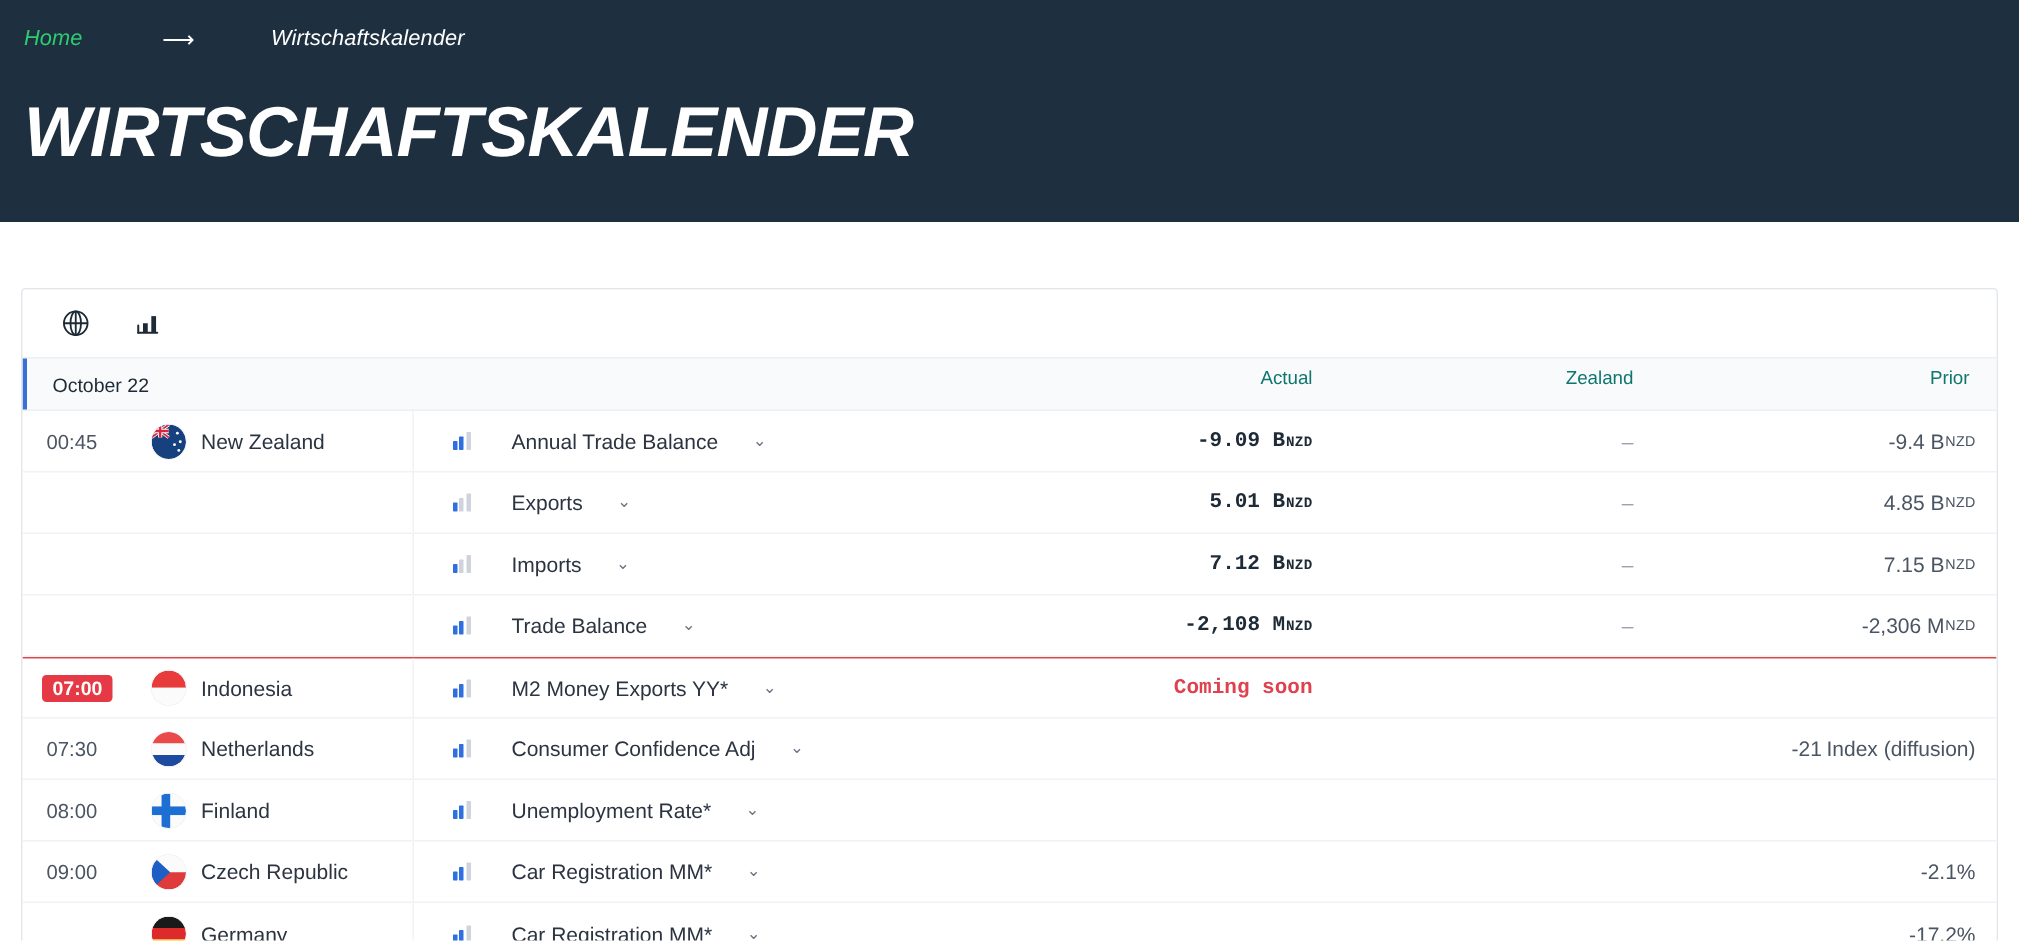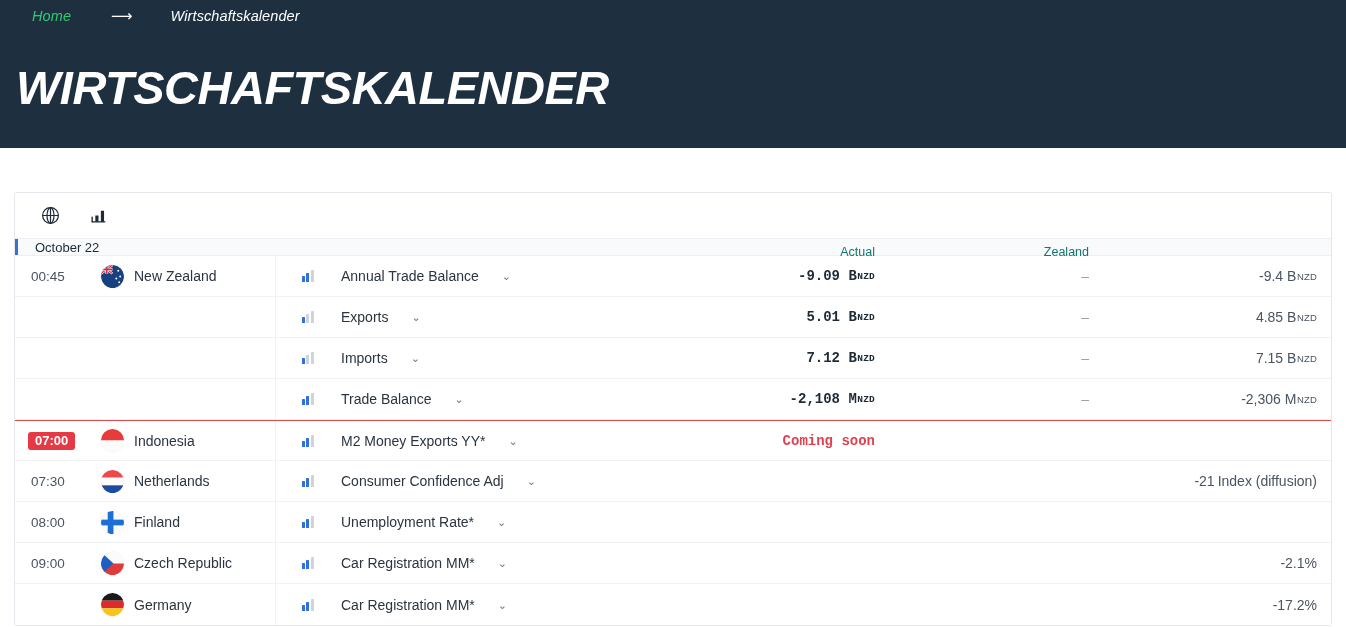--- a/index.html
+++ b/index.html
@@ -13,24 +13,24 @@
 
   
   .site-header {
     background: #1e3040;
     height: 148px;
     padding: 0 16px;
     position: relative;
   }
   .breadcrumb {
     display: flex;
+    align-items: center;
     height: 44px;
     padding-top: 8px;
-    gap: 0;
-    margin-left: 16px;
+    gap: 13px;
   }
   .crumb-home {
     color: #2ecc71;
     font-size: 14.5px;
     font-style: italic;
     font-weight: 400;
     letter-spacing: .1px;
     text-decoration: none;
   }
   .crumb-sep {
@@ -89,21 +89,21 @@
   .tool-btn svg { display: block; }
 
   
   .date-header {
     position: relative;
     display: flex;
     align-items: center;
     background: #f8fafc;
     border-top: 1px solid #eceff3;
     border-bottom: 1px solid #eceff3;
-    height: 18px;
+    height: 36px;
     padding-left: 20px;
   }
   .date-header::before {
     content: "";
     position: absolute;
     left: 0; top: 0; bottom: 0;
     width: 3px;
     background: #3b6fd4;
   }
   .date-label {
@@ -281,20 +281,21 @@
           <rect x="8" y="12" width="4" height="8" fill="#1e2a36" stroke="none"></rect>
           <rect x="15" y="6" width="4" height="14" fill="#1e2a36" stroke="none"></rect>
         </svg>
       </button>
     </div>
 
     <div class="date-header">
       <span class="date-label">October 22</span>
       <span class="col-head col-actual">Actual</span>
       <span class="col-head col-forecast">Zealand</span>
+      <span class="col-head col-prior">Prior</span>
     </div>
 
     <div class="rows" id="rows">
         <div class="evt-row">
           <div class="cell-time">00:45</div>
           <div class="cell-country">
             <span class="flag">
               <svg viewBox="0 0 24 24">
                 <defs>
                   <clipPath id="c1">

